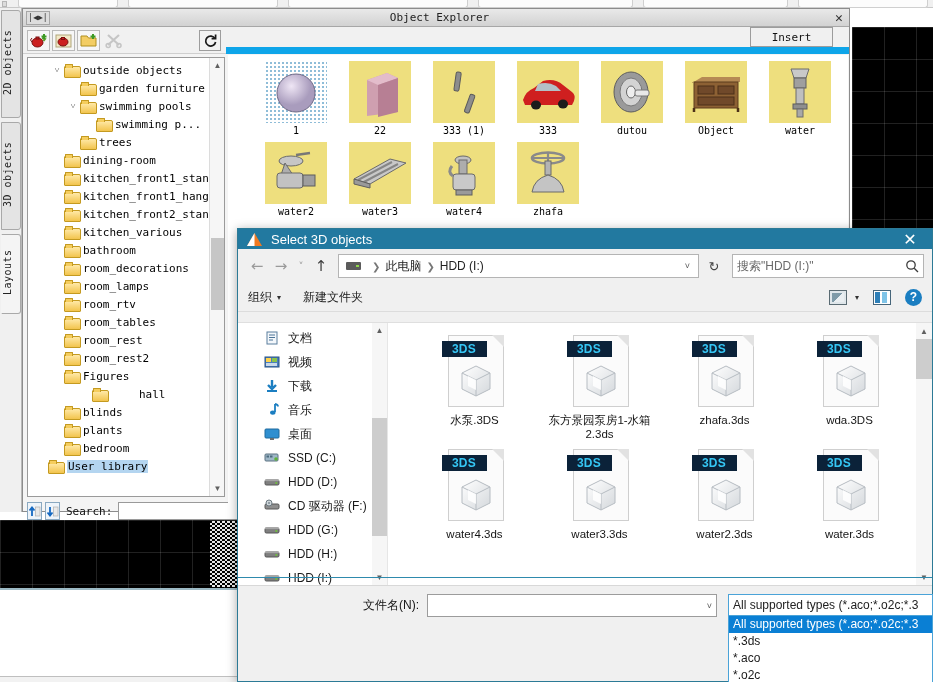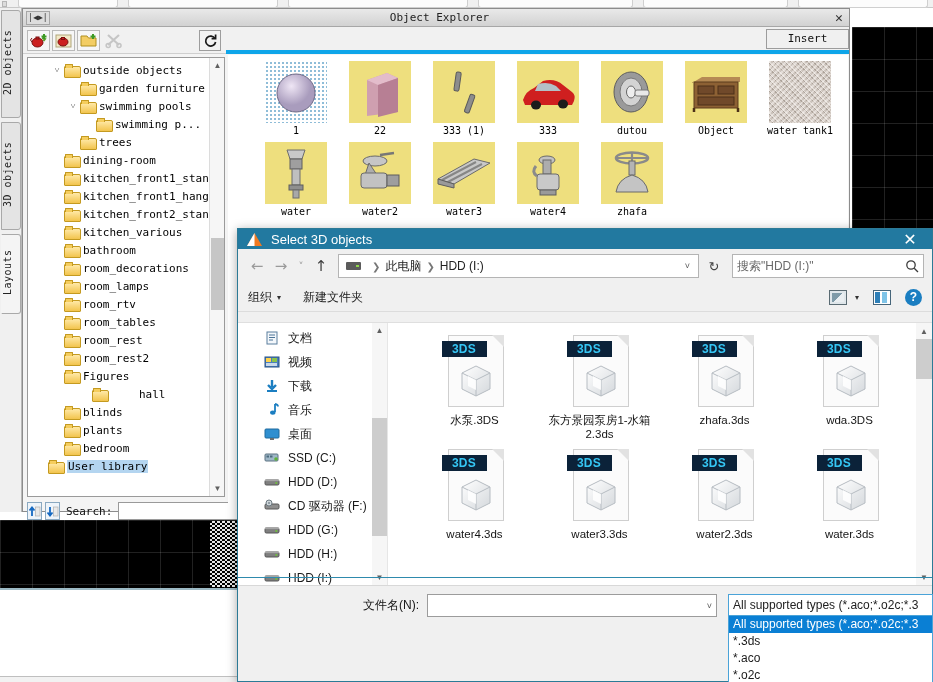--- a/index.html
+++ b/index.html
@@ -125,23 +125,23 @@
   .refresh-btn {
     width: 22px; height: 21px; margin-right: 5px;
     border: 1px solid #9d9d9d; background: #f3f3f3;
     display: flex; align-items: center; justify-content: center;
     cursor: pointer;
   }
 
   
   .oe-insert-bar {
     position: absolute; left: 203px; top: 18px; right: 0; height: 27px;
-    background: #f1f1f1; border-bottom: 4px solid #0ea5e9;
+    background: #f1f1f1; border-bottom: 7px solid #0ea5e9;
     display: flex; align-items: center; justify-content: flex-end;
-    padding-right: 0;
+    padding-right: 16px;
   }
   .insert-btn {
     width: 83px; height: 20px;
     border: 1px solid #9c9c9c; background: #f0f0f0;
     font-family: "DejaVu Sans Mono", monospace; font-size: 11px;
     color: #111; cursor: pointer;
   }
 
   
   .tree-panel {
@@ -789,24 +789,20 @@
               <svg width="56" height="46" viewBox="0 0 56 46">
                 <path d="M4 14 L14 8 H52 L52 13 H4 Z" fill="#b58a54"></path>
                 <rect x="6" y="13" width="44" height="26" fill="#8d6134" stroke="#5c3d1d"></rect>
                 <rect x="10" y="17" width="16" height="8" fill="#70492a" stroke="#4c3118"></rect>
                 <rect x="30" y="17" width="16" height="8" fill="#70492a" stroke="#4c3118"></rect>
                 <rect x="10" y="28" width="36" height="8" fill="#70492a" stroke="#4c3118"></rect>
                 <path d="M6 39 L6 43 M50 39 L50 43" stroke="#4c3118" stroke-width="2.5"></path>
               </svg>
             </div>
             <div class="thumb-label">Object</div>
-          </div>
-          <div class="thumb-cell">
-            <div class="thumb-img noise"></div>
-            <div class="thumb-label">water tank1</div>
           </div>
           <div class="thumb-cell">
             <div class="thumb-img">
               <svg width="40" height="54" viewBox="0 0 40 54">
                 <path d="M11 4 h18 l-3 9 h-12 Z" fill="#c9c9c9" stroke="#6d6d6d"></path>
                 <rect x="14" y="13" width="12" height="10" fill="#9f9f9f" stroke="#5e5e5e"></rect>
                 <rect x="16" y="23" width="8" height="16" fill="#bfbfbf" stroke="#6d6d6d"></rect>
                 <rect x="13" y="39" width="14" height="5" fill="#8f8f8f" stroke="#5e5e5e"></rect>
                 <rect x="17" y="44" width="6" height="8" fill="#a8a8a8" stroke="#6d6d6d"></rect>
               </svg>

